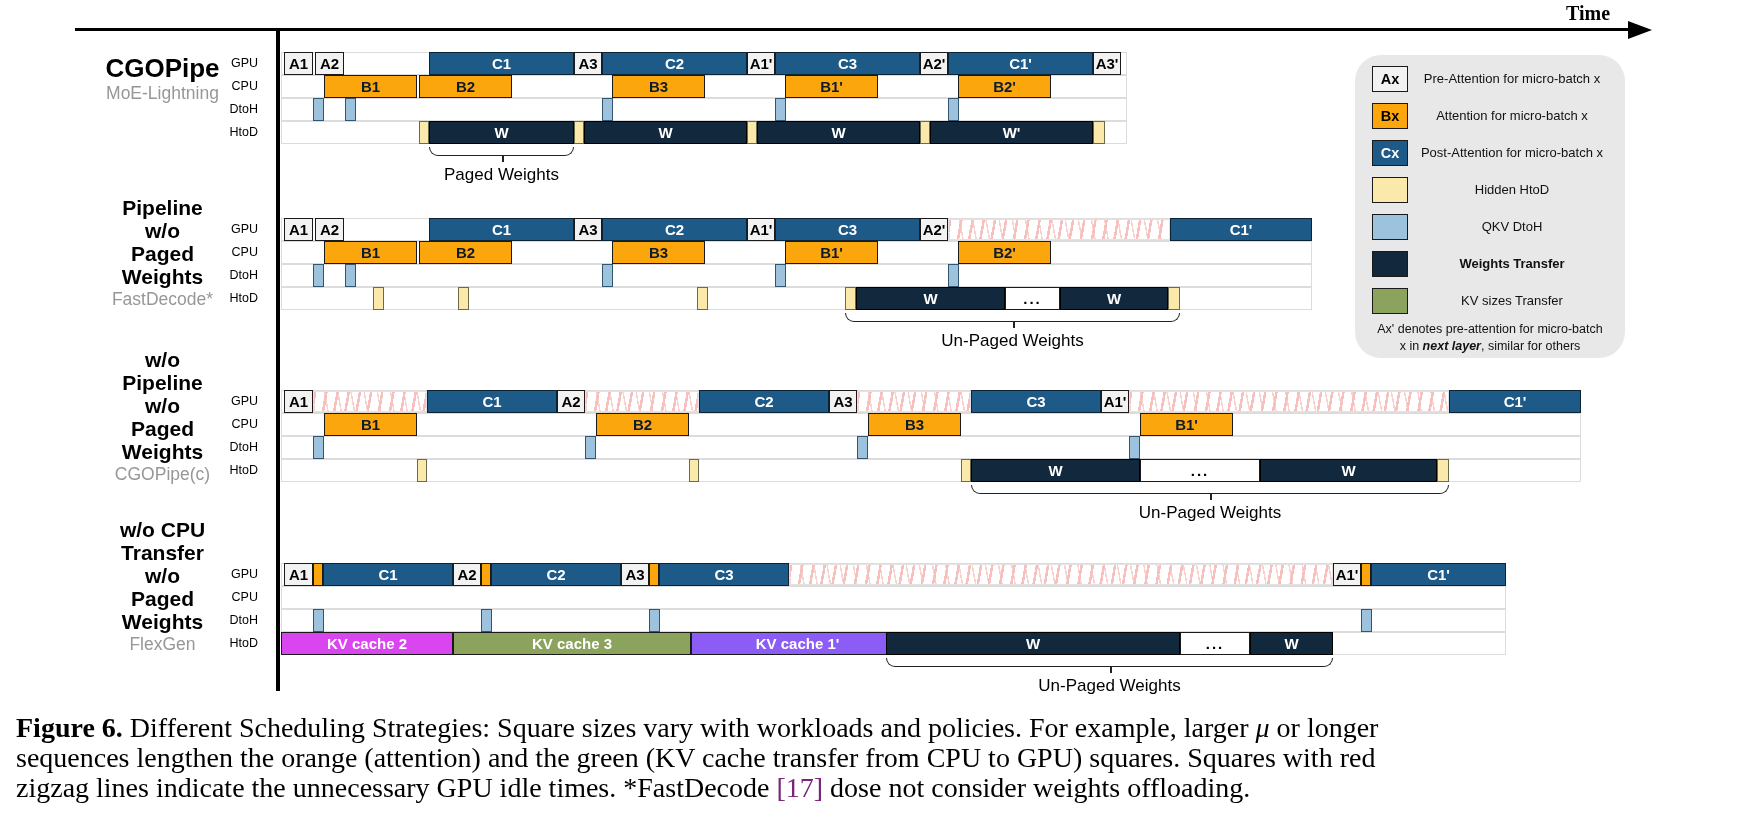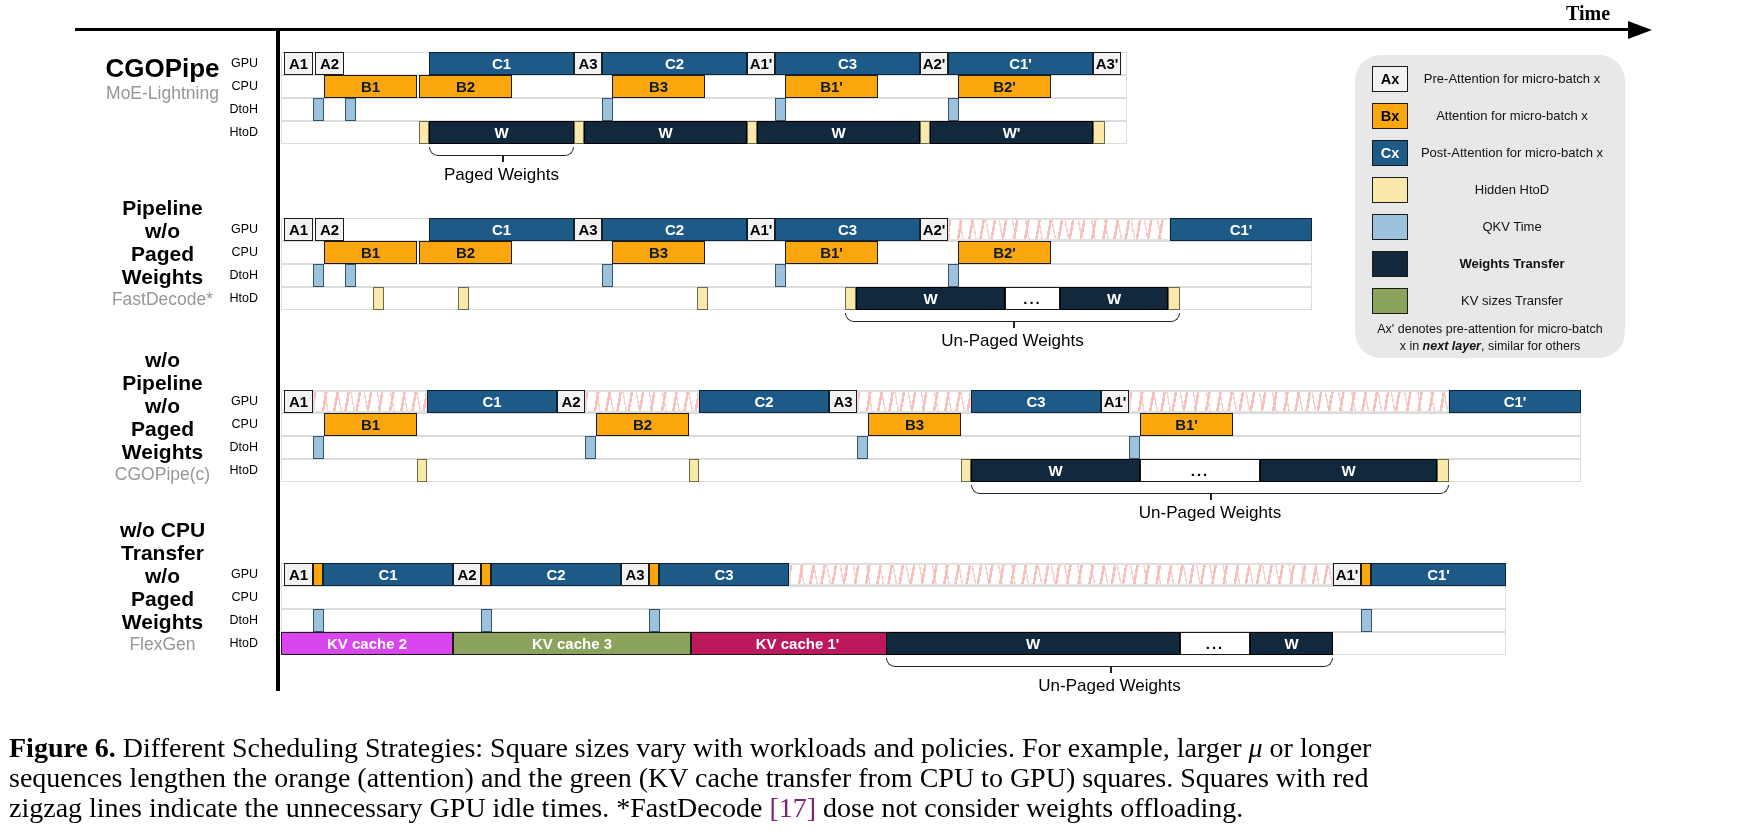--- a/index.html
+++ b/index.html
@@ -42,22 +42,22 @@
   .blab{position:absolute;font-size:17px;color:#000;text-align:center;}
   
   #legend{left:1355px;top:55px;width:270px;height:303px;background:#E8E8E8;border-radius:26px;}
   .lsw{position:absolute;left:1372px;width:36px;height:26px;border:1.6px solid #1a1a1a;
        box-sizing:border-box;display:flex;align-items:center;justify-content:center;
        font-weight:bold;font-size:14.5px;}
   .llab{position:absolute;left:1406px;width:212px;text-align:center;font-size:13px;color:#111;}
   .lnote{position:absolute;left:1362px;width:256px;text-align:center;font-size:12.5px;color:#111;}
   .lnote b{font-style:italic;}
   
-  .cap{position:absolute;left:9px;white-space:nowrap;color:#000;
-       font:28px "Liberation Serif",serif;margin-top:20px;}
+  .cap{position:absolute;left:16px;white-space:nowrap;color:#000;
+       font:28px "Liberation Serif",serif;}
   .cap .bold{font-weight:bold;}
   .cap .ital{font-style:italic;}
 </style>
 </head>
 <body>
 
 <div id="page">
   <div id="haxis" class="abs"></div>
   <div id="harrow" class="abs"></div>
   <div id="time" class="abs">Time</div>
@@ -67,21 +67,21 @@
   <div id="legend-items">
       <div class="lsw" style="top: 66px; background: rgb(242, 242, 242); color: rgb(0, 0, 0);">Ax</div>
       <div class="llab" style="top: 71px;">Pre-Attention for micro-batch x</div>
       <div class="lsw" style="top: 103px; background: rgb(252, 166, 14); color: rgb(0, 0, 0);">Bx</div>
       <div class="llab" style="top: 108px;">Attention for micro-batch x</div>
       <div class="lsw" style="top: 140px; background: rgb(30, 90, 136); color: rgb(255, 255, 255);">Cx</div>
       <div class="llab" style="top: 145px;">Post-Attention for micro-batch x</div>
       <div class="lsw" style="top: 177px; background: rgb(251, 233, 172); color: rgb(0, 0, 0);"></div>
       <div class="llab" style="top: 182px;">Hidden HtoD</div>
       <div class="lsw" style="top: 214px; background: rgb(156, 194, 222); color: rgb(0, 0, 0);"></div>
-      <div class="llab" style="top: 219px;">QKV Time</div>
+      <div class="llab" style="top: 219px;">QKV DtoH</div>
       <div class="lsw" style="top: 251px; background: rgb(18, 41, 61); color: rgb(0, 0, 0);"></div>
       <div class="llab" style="top: 256px; font-weight: bold;">Weights Transfer</div>
       <div class="lsw" style="top: 288px; background: rgb(140, 163, 94); color: rgb(0, 0, 0);"></div>
       <div class="llab" style="top: 293px;">KV sizes Transfer</div>
     </div>
   <div class="lnote" style="top:322px">Ax' denotes pre-attention for micro-batch</div>
   <div class="lnote" style="top:339px"><span>x in </span><b>next layer</b><span>, similar for others</span></div>
 
   <div id="chart">
       <div class="trow" style="left: 281px; top: 52px; width: 846px;"></div>
@@ -251,21 +251,21 @@
       <div class="blk b-idle" style="left: 789px; top: 564px; width: 544px; height: 21px;"></div>
       <div class="blk b-pre" style="left: 1333px; top: 563px; width: 28px; height: 23px; background: rgb(242, 242, 242);">A1'</div>
       <div class="blk b-att" style="left: 1361px; top: 563px; width: 10px; height: 23px; background: rgb(252, 166, 14);"></div>
       <div class="blk b-post" style="left: 1371px; top: 563px; width: 135px; height: 23px; background: rgb(30, 90, 136);">C1'</div>
       <div class="blk b-qkv" style="left: 313px; top: 609px; width: 11px; height: 23px; background: rgb(156, 194, 222);"></div>
       <div class="blk b-qkv" style="left: 481px; top: 609px; width: 11px; height: 23px; background: rgb(156, 194, 222);"></div>
       <div class="blk b-qkv" style="left: 649px; top: 609px; width: 11px; height: 23px; background: rgb(156, 194, 222);"></div>
       <div class="blk b-qkv" style="left: 1361px; top: 609px; width: 11px; height: 23px; background: rgb(156, 194, 222);"></div>
       <div class="blk b-kv" style="left: 281px; top: 632px; width: 172px; height: 23px; background: #d946ef;">KV cache 2</div>
       <div class="blk b-kv" style="left: 453px; top: 632px; width: 238px; height: 23px; background: rgb(140, 163, 94);">KV cache 3</div>
-      <div class="blk b-kv" style="left: 691px; top: 632px; width: 213px; height: 23px; background: #be185d;">KV cache 1'</div>
+      <div class="blk b-kv" style="left: 691px; top: 632px; width: 213px; height: 23px; background: #8b5cf6;">KV cache 1'</div>
       <div class="blk b-weights" style="left: 886px; top: 632px; width: 294px; height: 23px; background: rgb(18, 41, 61);">W</div>
       <div class="blk b-dots" style="left: 1180px; top: 632px; width: 70px; height: 23px;">...</div>
       <div class="blk b-weights" style="left: 1250px; top: 632px; width: 83px; height: 23px; background: rgb(18, 41, 61);">W</div>
       <div class="brace" style="left: 886px; top: 658px; width: 447px;">
         <div class="btick"></div>
       </div>
       <div class="blab" style="left: 826px; top: 676px; width: 567px;">Un-Paged Weights</div>
     </div>
 
   <div class="cap" style="top:712px"><span class="bold">Figure 6.</span><span> Different Scheduling Strategies: Square sizes vary with workloads and policies. For example, larger </span><span class="ital">μ</span><span> or longer</span></div>

